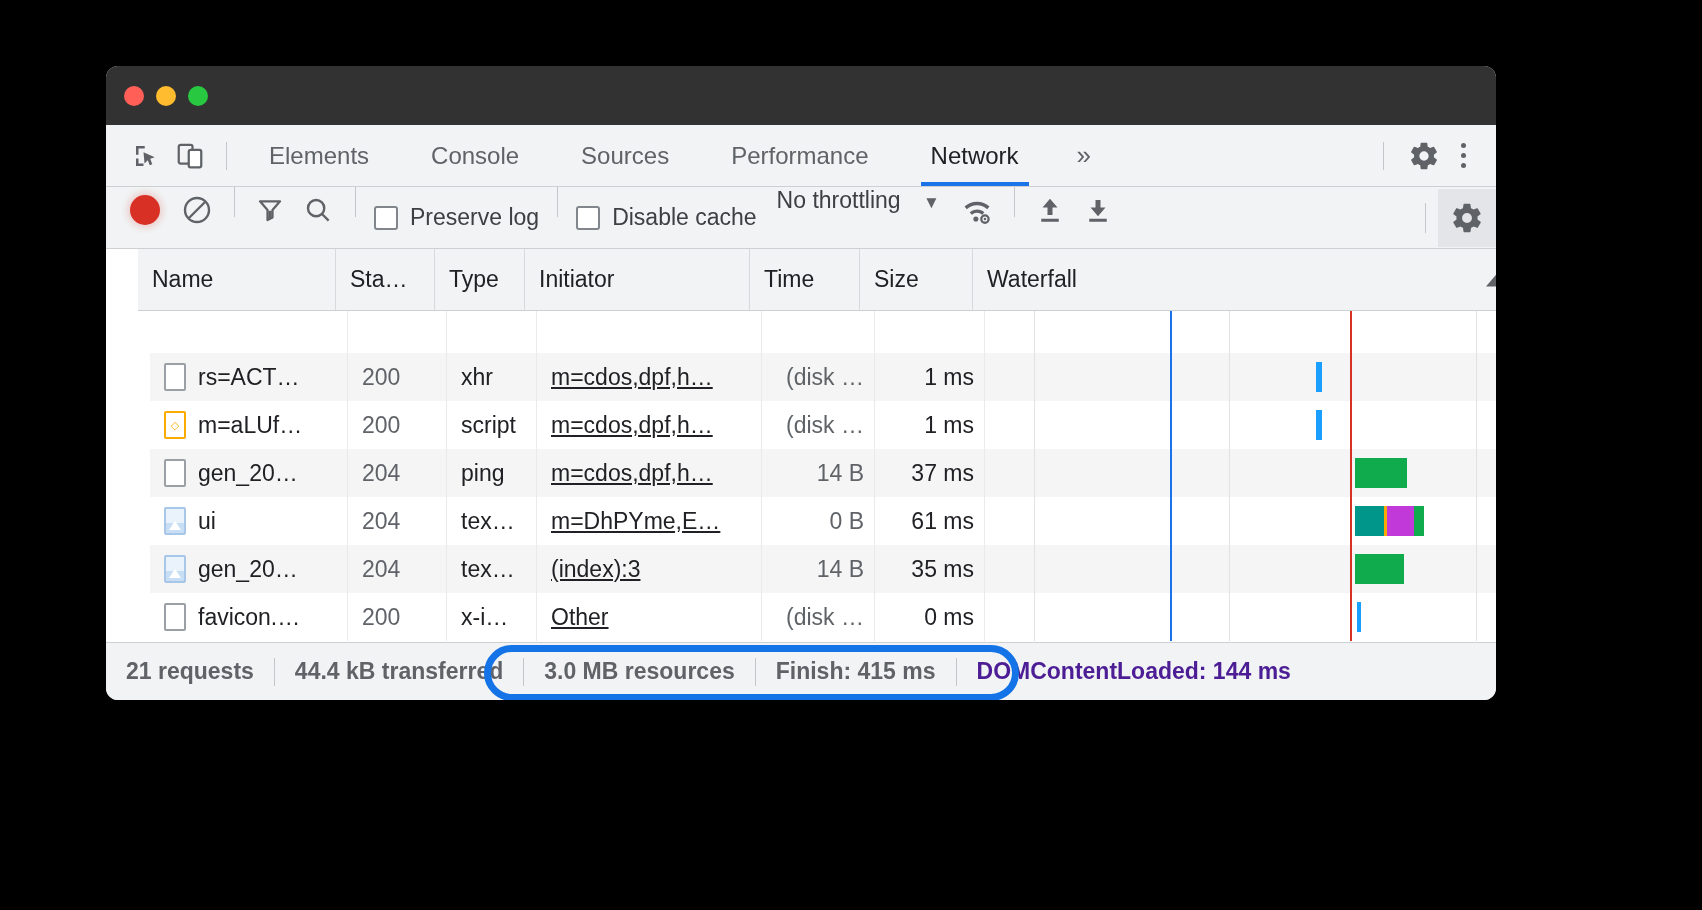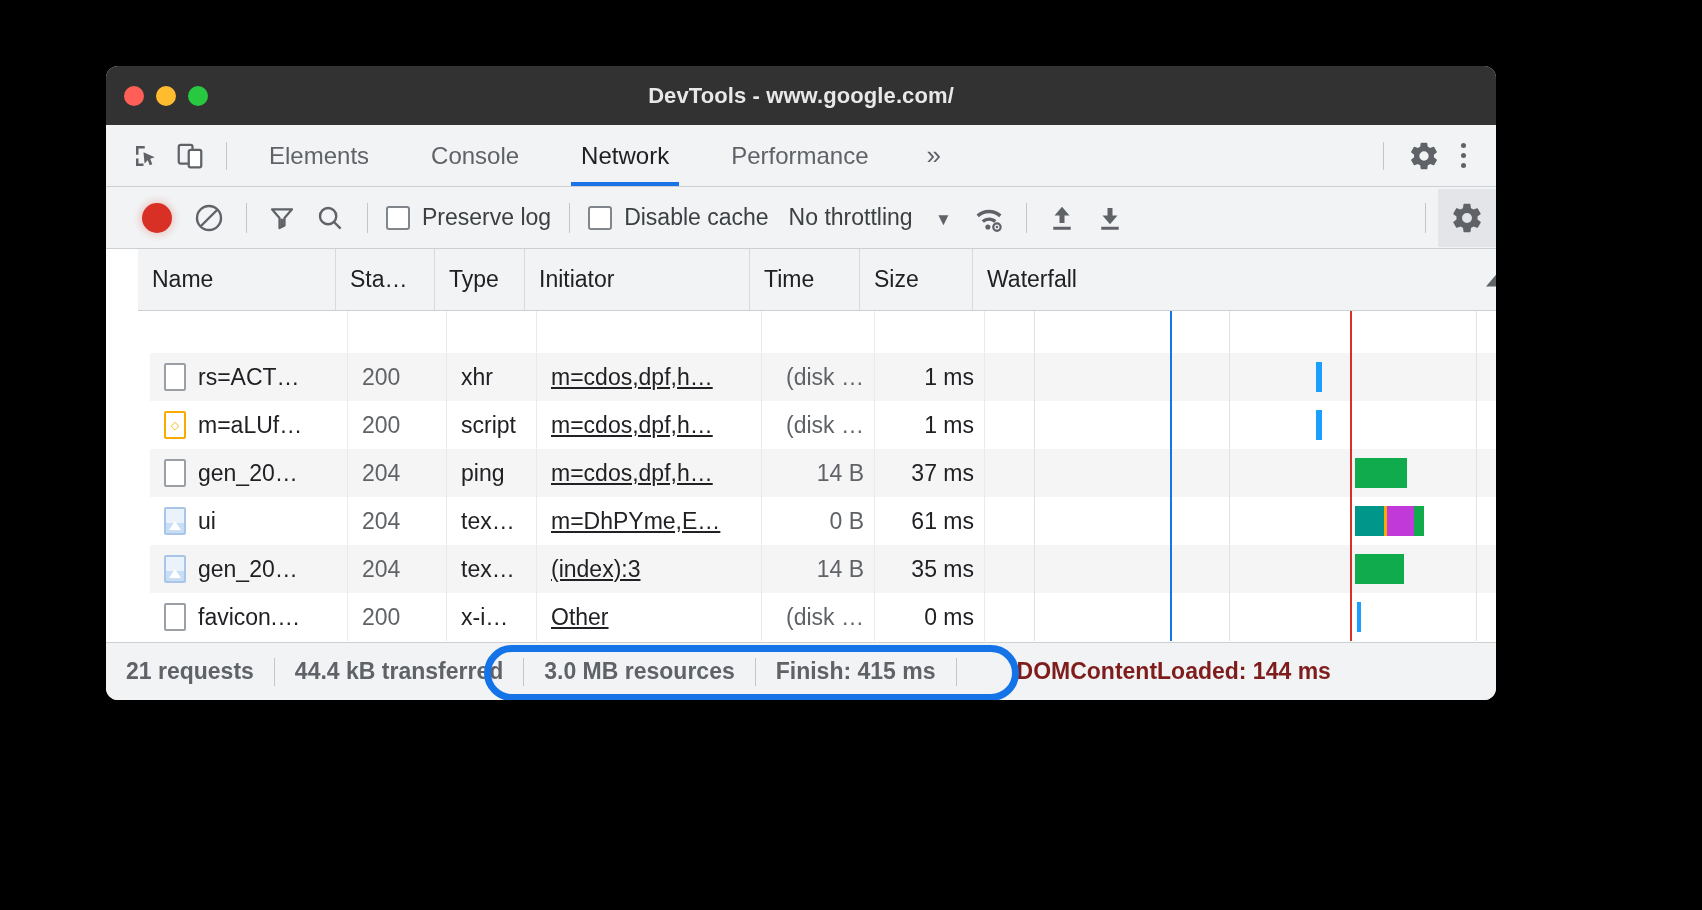--- a/index.html
+++ b/index.html
@@ -82,22 +82,22 @@
     width:34px; height:44px;
     display:flex; flex-direction:column; align-items:center; justify-content:center; gap:5px;
   }
   .kebab i { width:5px; height:5px; border-radius:50%; background:#5f6368; display:block; }
 
   
   .nettoolbar {
     height: 62px;
     background:#f1f3f4;
     border-bottom:1px solid #cdd0d3;
-    display:flex; align-items:center;
-    padding-left: 28px;
+    display:flex; 
+    padding-left: 16px;
     position:relative;
   }
   .rec-btn {
     width:46px; height:46px; border-radius:50%;
     display:flex; align-items:center; justify-content:center;
     margin-right:6px;
   }
   .rec-dot { width:30px; height:30px; border-radius:50%; background:#d93025; box-shadow:0 0 6px 3px rgba(217,48,37,0.18); }
   .tool-ico {
     width:46px; height:46px;
@@ -193,21 +193,21 @@
     position:absolute; left:0; right:0; bottom:0;
     height:58px;
     background:#f1f3f4;
     border-top:1px solid #cdd0d3;
     display:flex; align-items:center;
     padding-left:20px;
     font-size:23px; color:#5f6368;
   }
   .sb-item { white-space:nowrap;font-weight:bold; }
   .sb-sep { width:1px; height:28px; background:#c4c7ca; margin:0 20px; }
-  .sb-blue { color:#7f1d1d;margin-left:40px; }
+  .sb-blue { color:#4c1d95; }
   .highlight-oval {
     position:absolute;
     left:189px; top:-13px;
     width:535px; height:56px;
     border:7px solid #1473e6;
     border-radius:30px;
     pointer-events:none;
   }
   .sb-group { display:flex; align-items:center; position:relative; }
 </style>
@@ -216,21 +216,20 @@
 
 <div id="stage">
   <div class="window">
 
     <div class="titlebar">
       <div class="traffic">
         <span class="dot red"></span>
         <span class="dot yellow"></span>
         <span class="dot green"></span>
       </div>
-      <div class="win-title">DevTools - www.google.com/</div>
     </div>
 
     <div class="tabbar">
       <div class="tb-icon">
         <svg width="30" height="30" viewBox="0 0 24 24">
           <path d="M4 4h7v2H6v5H4V4z" fill="#5f6368"></path>
           <path d="M4 14v6h6v-2H6v-4H4z" fill="#5f6368"></path>
           <path d="M10 9l9 4-3.6 1.2L17 18.5l-2 .9-1.6-4L10.8 18 10 9z" fill="#5f6368"></path>
         </svg>
       </div>
@@ -241,25 +240,28 @@
         </svg>
       </div>
       <div class="tb-sep"></div>
       <div class="tabs">
         <div class="tab">
           <span>Elements</span>
         </div>
         <div class="tab">
           <span>Console</span>
         </div>
+        <div class="tab">
+          <span>Sources</span>
+        </div>
+        <div class="tab">
+          <span>Performance</span>
+        </div>
         <div class="tab active">
           <span>Network</span>
-        </div>
-        <div class="tab">
-          <span>Performance</span>
         </div>
         <div class="tab-more">
           <span>»</span>
         </div>
       </div>
       <div class="tabbar-right">
         <div class="tb-sep"></div>
         <div class="tb-icon">
           <svg width="32" height="32" viewBox="0 0 24 24">
             <path fill="#5f6368" d="M19.4 13c.04-.3.06-.66.06-1s-.02-.7-.07-1l2.1-1.6a.5.5 0 00.12-.64l-2-3.46a.5.5 0 00-.6-.22l-2.49 1a7.3 7.3 0 00-1.7-.99l-.38-2.65A.49.49 0 0014 2h-4a.49.49 0 00-.49.42l-.38 2.65c-.61.25-1.17.59-1.7.98l-2.49-1a.5.5 0 00-.6.23l-2 3.46c-.13.22-.07.49.12.64L4.6 11a7.9 7.9 0 000 2l-2.11 1.63a.5.5 0 00-.12.64l2 3.46c.12.22.37.3.6.22l2.49-1c.52.4 1.08.73 1.69.98l.38 2.65c.03.24.24.42.49.42h4c.25 0 .46-.18.49-.42l.38-2.65a7.7 7.7 0 001.69-.98l2.49 1c.23.09.48 0 .6-.22l2-3.46a.5.5 0 00-.12-.64L19.4 13zM12 15.5A3.5 3.5 0 1115.5 12 3.5 3.5 0 0112 15.5z"></path>

